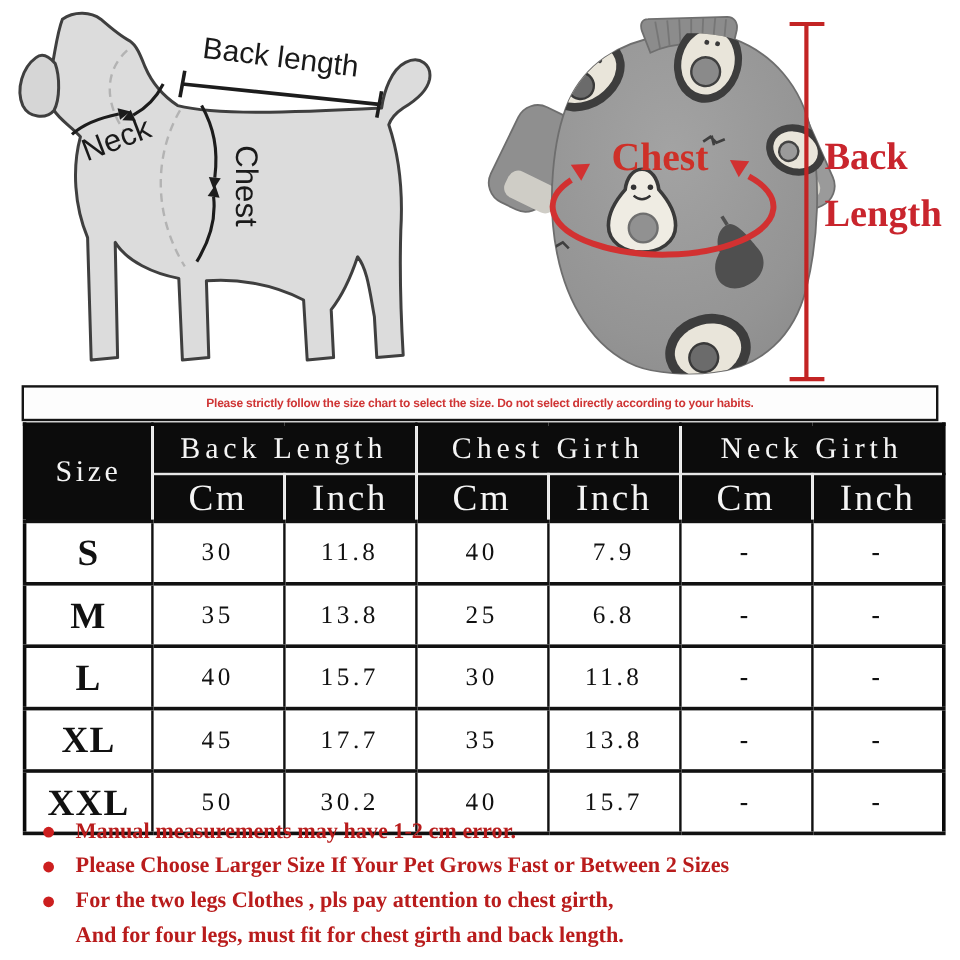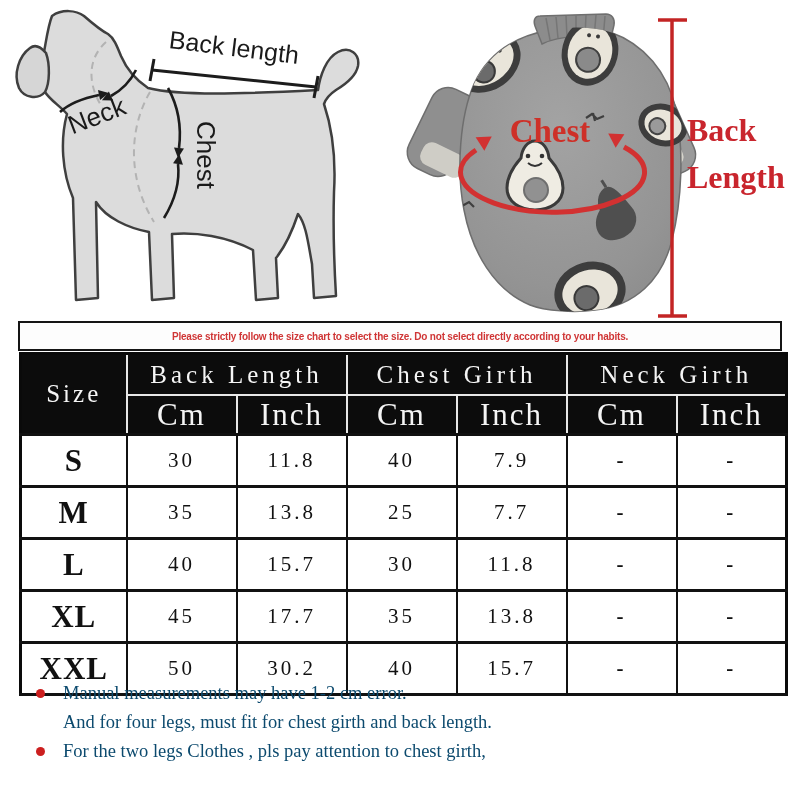--- a/index.html
+++ b/index.html
@@ -38,22 +38,22 @@
     height:49px; background:#fff;
     font-family:"Liberation Serif", serif; font-size:21px; letter-spacing:3px;
     color:#111;
   }
   td.size-cell{font-weight:bold; font-size:31px; letter-spacing:1px;}
   td.dash-cell{font-weight:bold;}
 
   .notes{position:absolute; top:679px; left:28px; width:758px;}
   .note-line{
     display:flex; align-items:center; height:29px;
-    color:#0c4a6e; font-family:"Liberation Serif", serif;
-    font-weight:normal; font-size:18.5px; white-space:nowrap;
+    color:#b91c1c; font-family:"Liberation Serif", serif;
+    font-weight:bold; font-size:18.5px; white-space:nowrap;
   }
   .bullet{
     width:9px; height:9px; border-radius:50%; background:#cc1f1f;
     margin-left:8px; margin-right:18px; flex:0 0 auto;
   }
   .bullet-spacer{width:35px; flex:0 0 auto;}
 </style>
 </head>
 <body>
 
@@ -243,21 +243,21 @@
         <td class="cell">40</td>
         <td class="cell">7.9</td>
         <td class="cell dash-cell">-</td>
         <td class="cell dash-cell">-</td>
       </tr>
       <tr>
         <td class="cell size-cell">M</td>
         <td class="cell">35</td>
         <td class="cell">13.8</td>
         <td class="cell">25</td>
-        <td class="cell">7.7</td>
+        <td class="cell">6.8</td>
         <td class="cell dash-cell">-</td>
         <td class="cell dash-cell">-</td>
       </tr>
       <tr>
         <td class="cell size-cell">L</td>
         <td class="cell">40</td>
         <td class="cell">15.7</td>
         <td class="cell">30</td>
         <td class="cell">11.8</td>
         <td class="cell dash-cell">-</td>
@@ -284,22 +284,26 @@
     </tbody>
       </table>
   </div>
 
   <div class="notes">
     <div class="note-line">
       <span class="bullet"></span>
       <span>Manual measurements may have 1-2 cm error.</span>
     </div>
     <div class="note-line">
-      <span class="bullet-spacer"></span>
-      <span>And for four legs, must fit for chest girth and back length.</span>
+      <span class="bullet"></span>
+      <span>Please Choose Larger Size If Your Pet Grows Fast or Between 2 Sizes</span>
     </div>
     <div class="note-line">
       <span class="bullet"></span>
       <span>For the two legs Clothes , pls pay attention to chest girth,</span>
     </div>
+    <div class="note-line">
+      <span class="bullet-spacer"></span>
+      <span>And for four legs, must fit for chest girth and back length.</span>
+    </div>
   </div>
 
 </div>
 
 </body></html>

